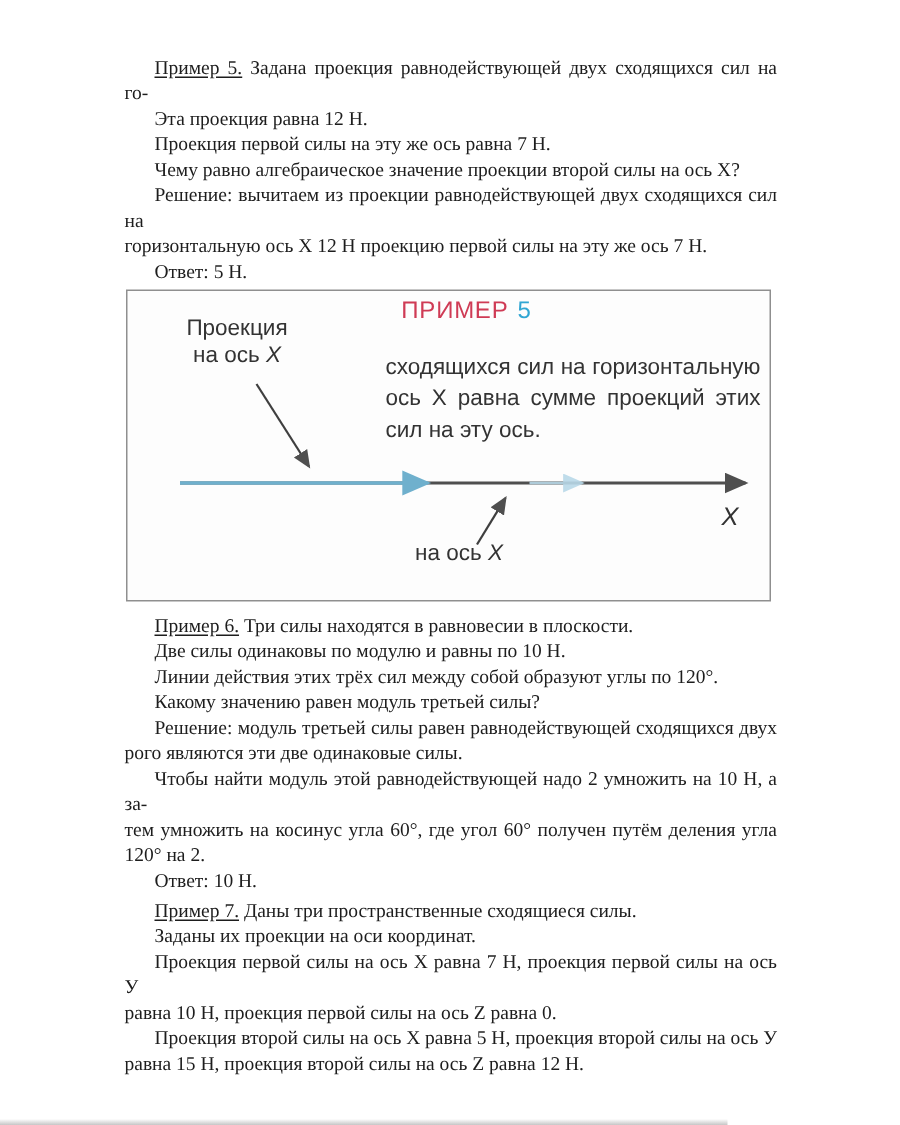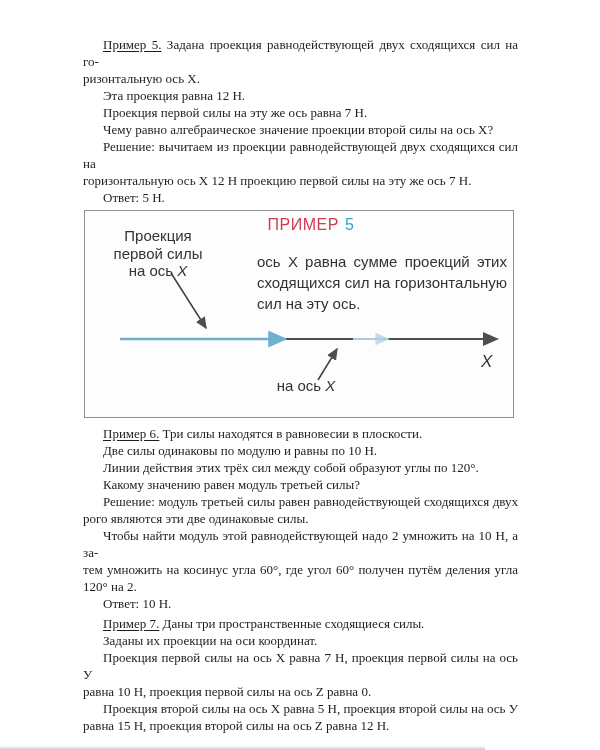--- a/index.html
+++ b/index.html
@@ -72,21 +72,20 @@
 </style>
 </head>
 <body>
 
 <div class="page">
   <div class="content">
 
     <div class="section section-1">
         <div class="para">
           <div class="tline firstline"><span class="lead-underline">Пример 5.</span> Задана проекция равнодействующей двух сходящихся сил на го-</div>
-          <div class="tline lastline">ризонтальную ось X.</div>
         </div>
         <div class="para">
           <div class="tline firstline lastline">Эта проекция равна 12 Н.</div>
         </div>
         <div class="para">
           <div class="tline firstline lastline">Проекция первой силы на эту же ось равна 7 Н.</div>
         </div>
         <div class="para">
           <div class="tline firstline lastline">Чему равно алгебраическое значение проекции второй силы на ось X?</div>
         </div>
@@ -118,27 +117,26 @@
         <line x1="86" y1="62" x2="121" y2="117" stroke="#3f3f3f" stroke-width="1.5" marker-end="url(#mDark)"></line>
         <line x1="233" y1="169" x2="252" y2="138" stroke="#3f3f3f" stroke-width="1.5" marker-end="url(#mDark)"></line>
       </svg>
 
       <div class="fig-title">
         <span class="fig-title-word">ПРИМЕР</span><span class="fig-title-num">5</span>
       </div>
 
       <div class="fig-left-label">
         <div>Проекция</div>
-        <div>первой силы</div>
         <div><span>на ось </span><span class="ital">X</span></div>
       </div>
 
       <div class="fig-note">
+        <div class="nline">сходящихся сил на горизонтальную</div>
         <div class="nline">ось X равна сумме проекций этих</div>
-        <div class="nline">сходящихся сил на горизонтальную</div>
         <div class="nline lastn">сил на эту ось.</div>
       </div>
 
       <div class="fig-x"><span class="ital">X</span></div>
 
       <div class="fig-bottom-label">
         <div><span>на ось </span><span class="ital">X</span></div>
       </div>
     </div>
 

